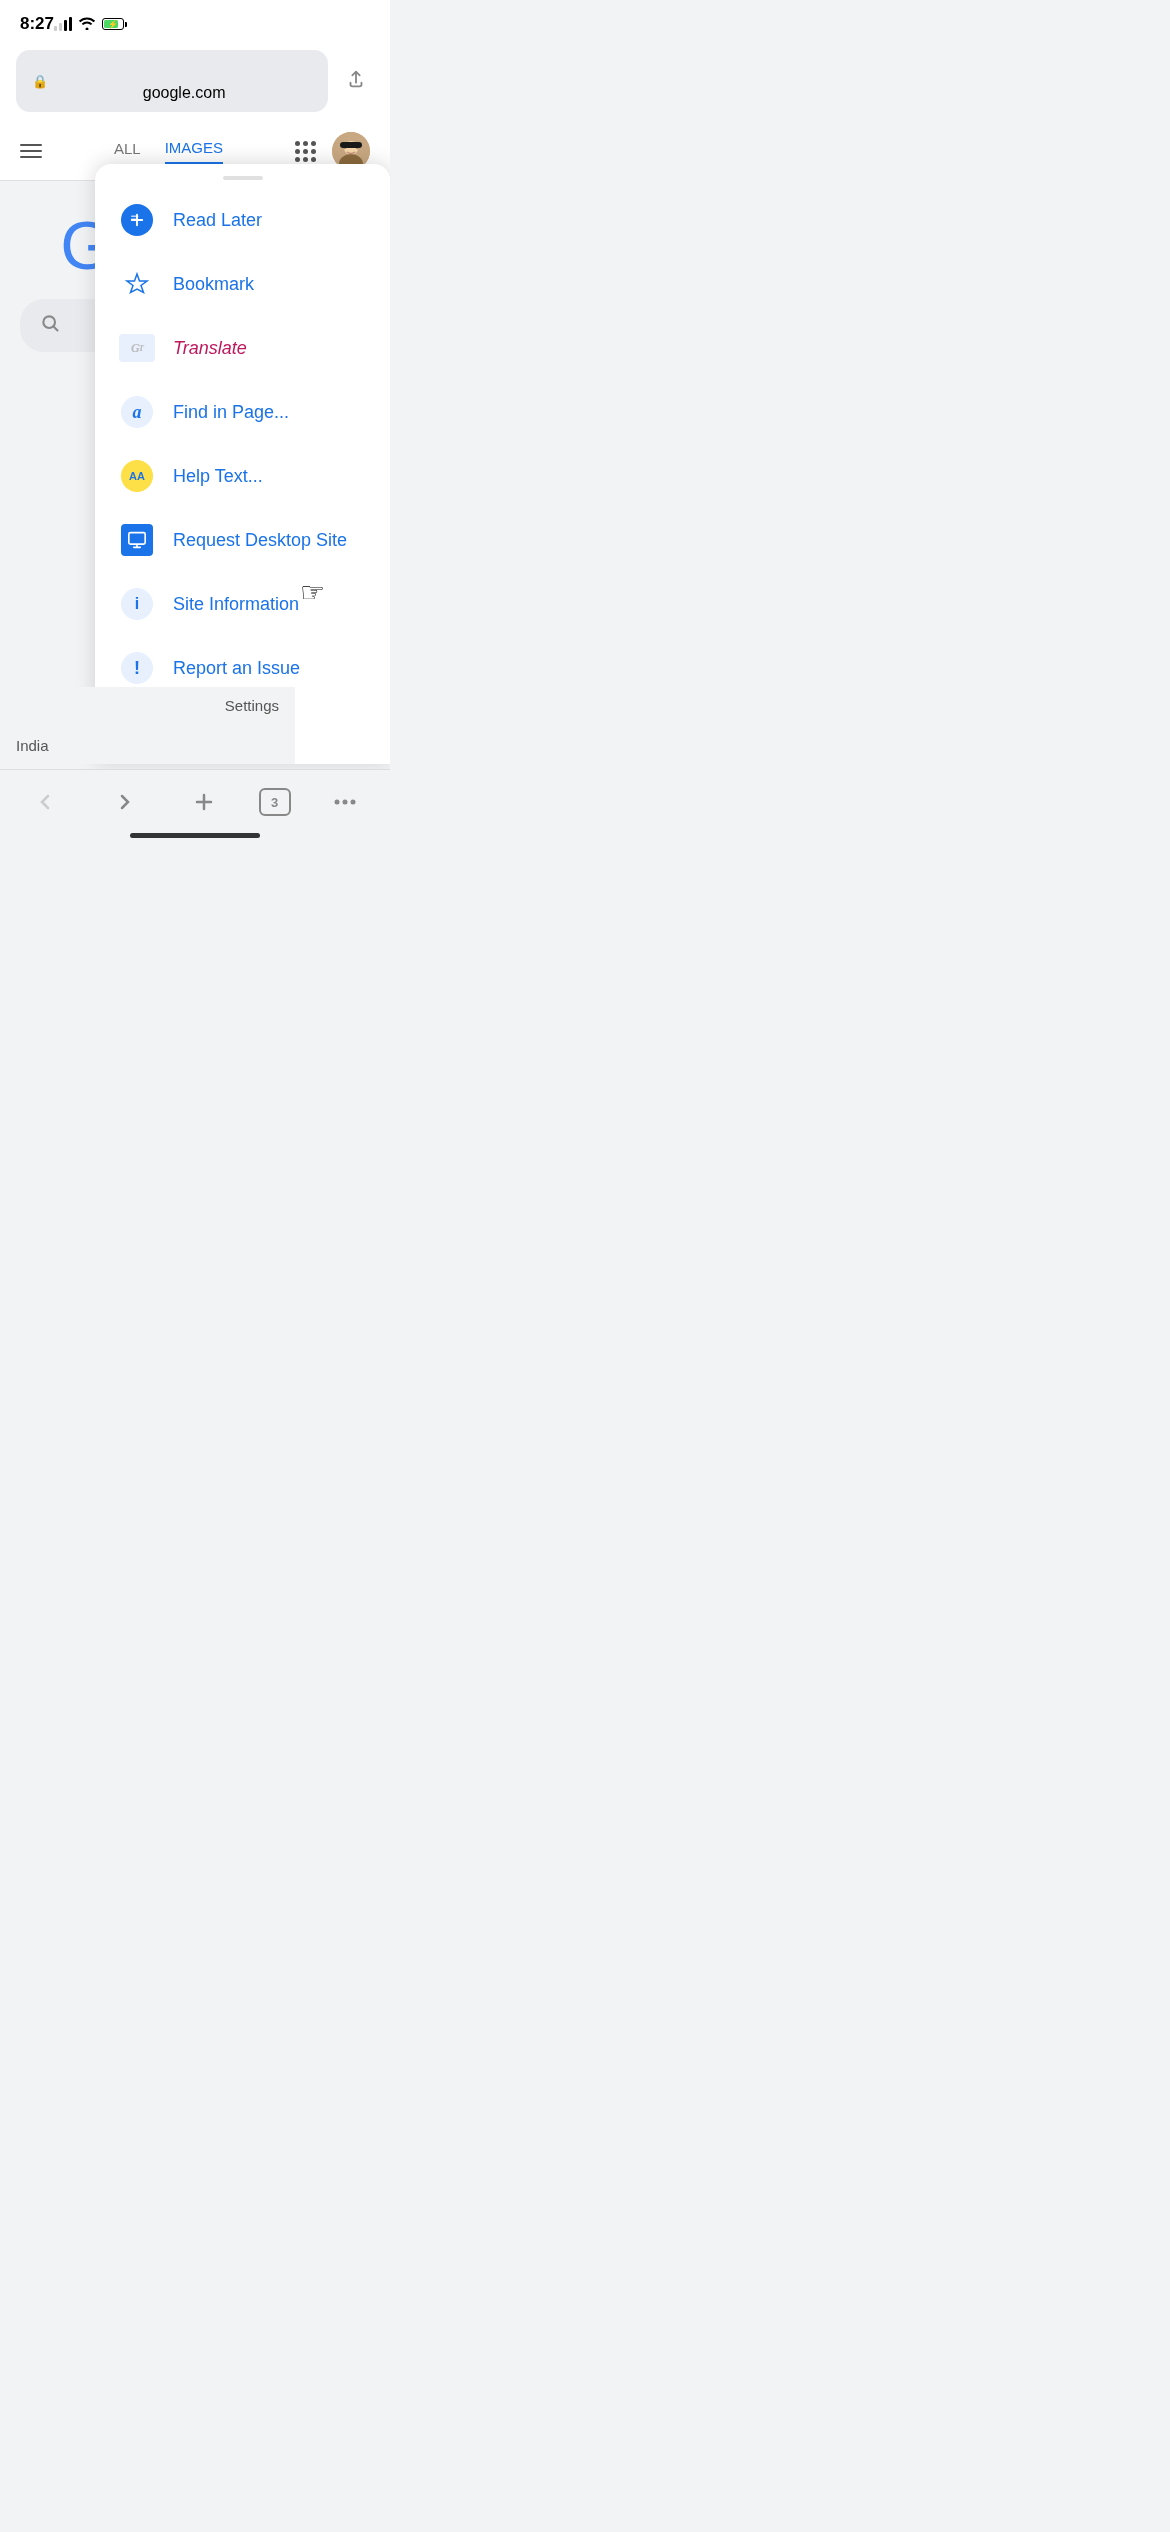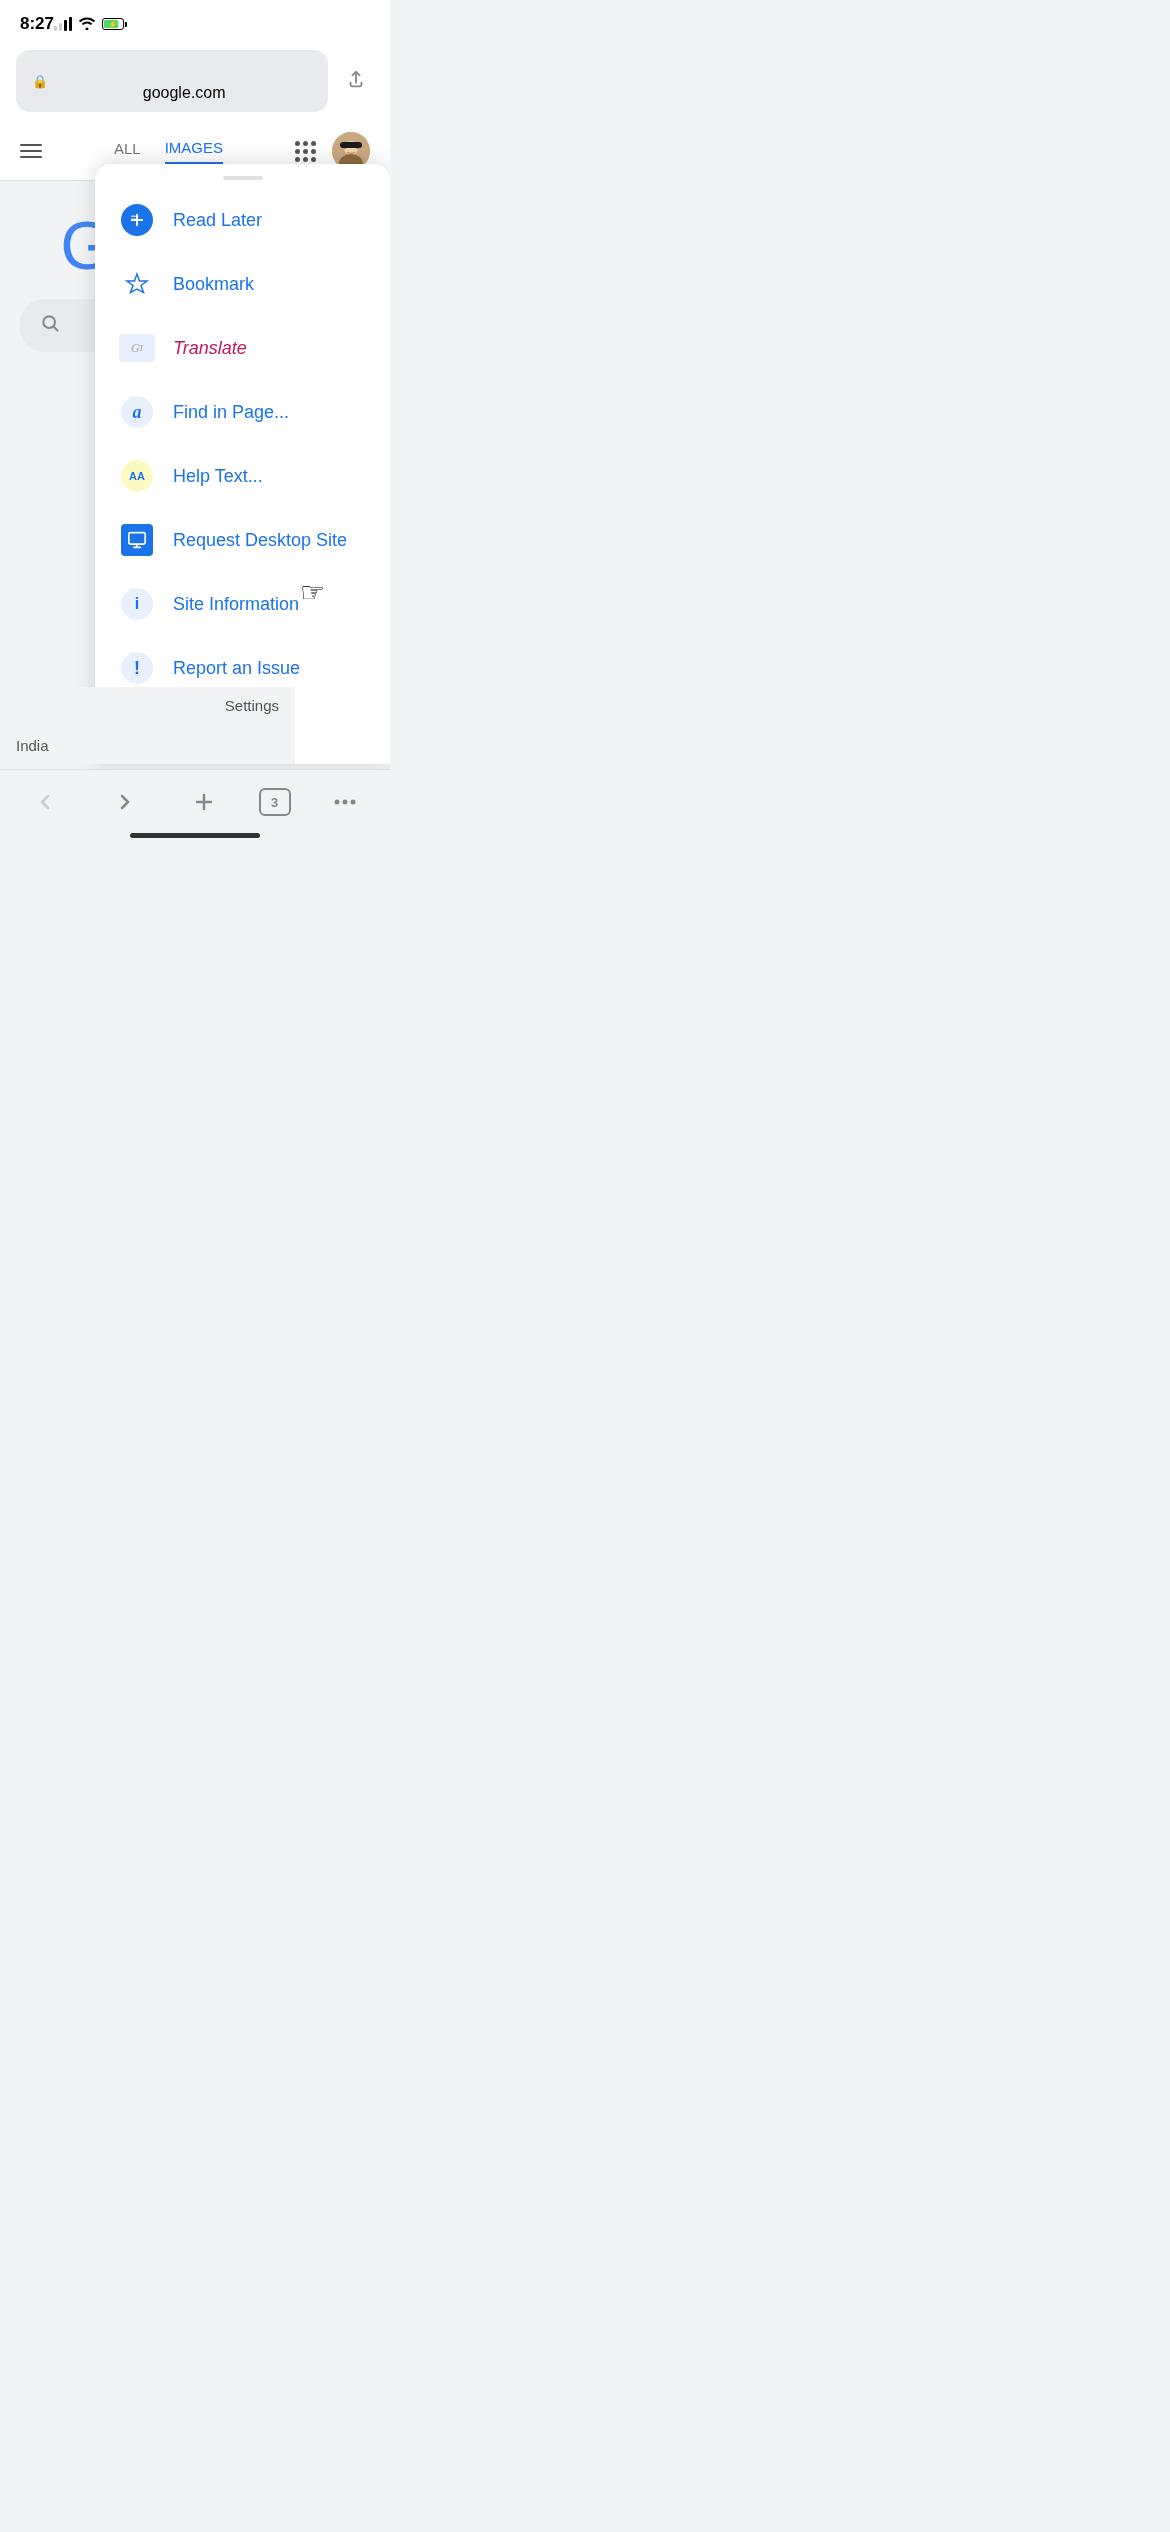--- a/index.html
+++ b/index.html
@@ -319,21 +319,21 @@
       display: flex;
       align-items: center;
       justify-content: center;
       color: #1a73e8;
       font-size: 16px;
       font-weight: bold;
     }
     .icon-aa {
       width: 32px;
       height: 32px;
-      background: #fef9c3;
+      background: #fde047;
       border-radius: 50%;
       display: flex;
       align-items: center;
       justify-content: center;
       color: #1a73e8;
       font-size: 11px;
       font-weight: bold;
       text-align: center;
     }
     .icon-desktop {

